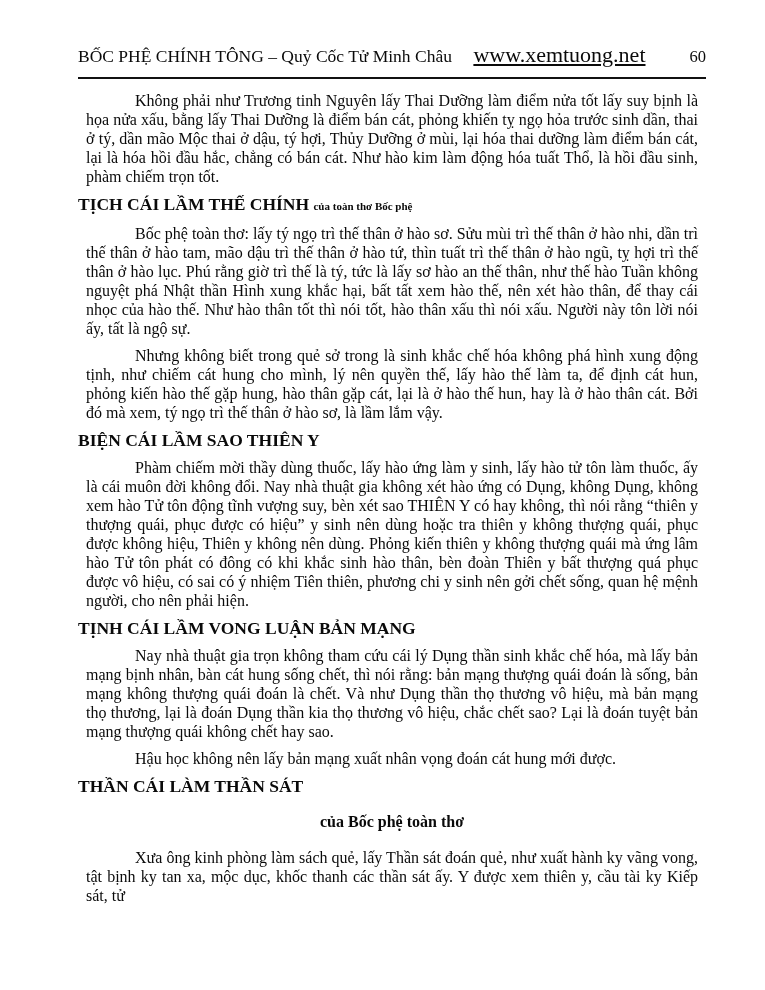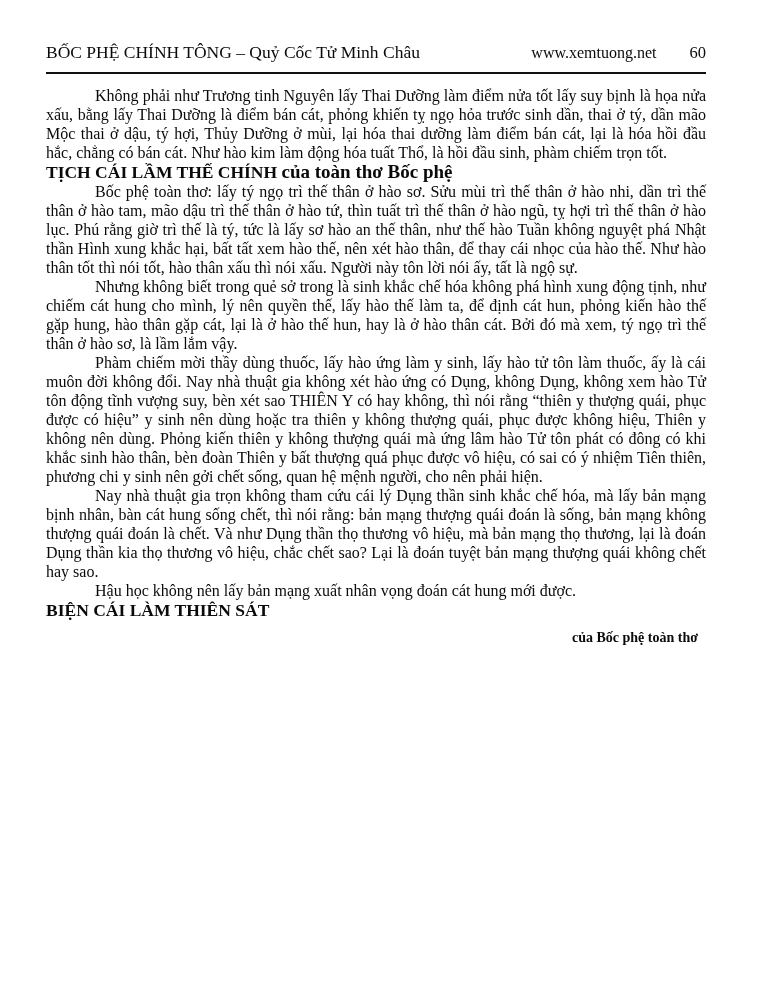--- a/index.html
+++ b/index.html
@@ -8,86 +8,90 @@
     width: 765px;
     height: 990px;
     background: #ffffff;
     color: #0a0a0a;
     font-family: "Liberation Serif", "DejaVu Serif", serif;
     overflow: hidden;
   }
   .page {
     width: 765px;
     height: 990px;
-    padding: 42px 59px 0 46px;
+    padding: 42px 59px 0 78px;
   }
   .header {
     display: flex;
     align-items: baseline;
     border-bottom: 2px solid #111;
     padding-bottom: 9px;
   }
   .header-title {
     font-size: 17.5px;
     white-space: nowrap;
     flex: 1;
   }
   .header-link {
-    font-size: 16px;
+    font-size: 22px;
+    text-decoration: underline;
     color: #0a0a0a;
-    margin-right: 33px;
+    margin-right: 44px;
     white-space: nowrap;
   }
   .header-page {
     font-size: 16.5px;
   }
   .content {
     margin-top: 12px;
     font-size: 16px;
     line-height: 19px;
     text-align: justify;
   }
   p.para {
-    margin: 0;
+    margin: 8px;
     text-indent: 49px;
   }
   .h-major {
     margin: 0;
     font-size: 17.5px;
     font-weight: bold;
     line-height: 20px;
     text-align: left;
   }
   .h-suffix {
-    font-size: 19px;
+    font-size: 11px;
   }
   .h-sub {
-    margin: 8px;
-    font-size: 14px;
+    margin: 16px;
+    font-size: 16px;
     font-weight: bold;
     line-height: 20px;
-    text-align: right;
+    text-align: center;
   }
 </style>
 </head>
 <body>
 
 <div class="page">
 
   <div class="header">
     <span class="header-title">BỐC PHỆ CHÍNH TÔNG – Quỷ Cốc Tử Minh Châu</span>
     <span class="header-link">www.xemtuong.net</span>
     <span class="header-page">60</span>
   </div>
 
   <div class="content">
     <p class="para">Không phải như Trương tinh Nguyên lấy Thai Dưỡng làm điểm nửa tốt lấy suy bịnh là họa nửa xấu, bằng lấy Thai Dưỡng  là điểm bán cát, phỏng khiến tỵ ngọ hỏa trước sinh dần, thai ở tý, dần mão Mộc thai ở dậu, tý hợi, Thủy Dưỡng ở mùi, lại hóa thai dưỡng làm điểm bán cát, lại là hóa hồi đầu hắc, chẳng có bán cát. Như hào kim làm động hóa tuất Thổ, là hồi đầu sinh, phàm chiếm trọn tốt.</p>
     <h2 class="h-major"><span>TỊCH CÁI LẦM THẾ CHÍNH </span><span class="h-suffix">của toàn thơ Bốc phệ</span></h2>
     <p class="para">Bốc phệ toàn thơ: lấy tý ngọ trì thế thân ở hào sơ. Sửu mùi trì thế thân ở hào nhi, dần trì thế thân ở hào tam, mão dậu trì thế thân ở hào tứ, thìn tuất trì thế thân ở hào ngũ, tỵ hợi trì thế thân ở hào lục. Phú rằng giờ trì thế là tý, tức là lấy sơ hào an thế thân, như thế hào Tuần không nguyệt phá Nhật thần Hình xung khắc hại, bất tất xem hào thế, nên xét hào thân, để thay cái nhọc của hào thế. Như hào thân tốt thì nói tốt, hào thân xấu thì nói xấu. Người này tôn lời nói ấy, tất là ngộ sự.</p>
     <p class="para">Nhưng không biết trong quẻ sở  trong là sinh khắc chế hóa không phá hình xung động tịnh, như chiếm cát hung cho mình, lý nên quyền thế, lấy hào thế làm ta, để định cát hun, phỏng kiến hào thế gặp hung, hào thân gặp cát, lại là ở hào thế hun, hay là ở hào thân cát. Bởi đó mà xem, tý ngọ trì thế thân ở hào sơ, là lầm lắm vậy.</p>
+    <h2 class="h-major">BIỆN CÁI LẦM SAO THIÊN Y</h2>
     <p class="para">Phàm chiếm mời thầy dùng thuốc, lấy hào ứng làm y sinh, lấy hào tử tôn làm thuốc, ấy là cái muôn đời không đổi. Nay nhà thuật gia không xét hào ứng có Dụng, không Dụng, không xem hào Tử tôn động tĩnh vượng suy, bèn xét sao THIÊN Y có hay không, thì nói rằng “thiên y thượng quái, phục được có hiệu” y sinh nên dùng hoặc tra thiên y không thượng quái, phục được không hiệu, Thiên y không nên dùng. Phỏng kiến thiên y không thượng quái mà ứng lâm hào Tử tôn phát có đông có khi khắc sinh hào thân, bèn đoàn Thiên y bất thượng quá phục được vô hiệu, có sai có ý nhiệm  Tiên thiên, phương chi y sinh nên gởi chết sống, quan hệ mệnh người, cho nên phải hiện.</p>
+    <h2 class="h-major">TỊNH CÁI LẦM VONG LUẬN BẢN MẠNG</h2>
     <p class="para">Nay nhà thuật gia trọn không tham cứu cái lý Dụng thần sinh khắc chế hóa, mà lấy bản mạng bịnh nhân, bàn cát hung sống chết, thì nói rằng: bản mạng thượng quái đoán là sống, bản mạng không thượng quái đoán là chết. Và như Dụng thần thọ thương vô hiệu, mà bản mạng thọ thương, lại là đoán Dụng thần kia thọ thương vô hiệu, chắc chết sao? Lại là đoán tuyệt bản mạng thượng quái không chết hay sao.</p>
     <p class="para">Hậu học không nên lấy bản mạng xuất nhân vọng đoán cát hung mới được.</p>
-    <h2 class="h-major">BIỆN CÁI LÀM THIÊN SÁT</h2>
+    <h2 class="h-major">THẦN CÁI LÀM THẦN SÁT</h2>
     <h3 class="h-sub">của Bốc phệ toàn thơ</h3>
+    <p class="para">Xưa ông kinh phòng làm sách quẻ, lấy Thần sát đoán quẻ, như xuất hành ky vãng vong, tật bịnh ky tan xa, mộc dục, khốc thanh các thần sát ấy. Y được xem thiên y, cầu tài ky Kiếp sát, tử</p>
   </div>
 
 </div>
 
 </body></html>

